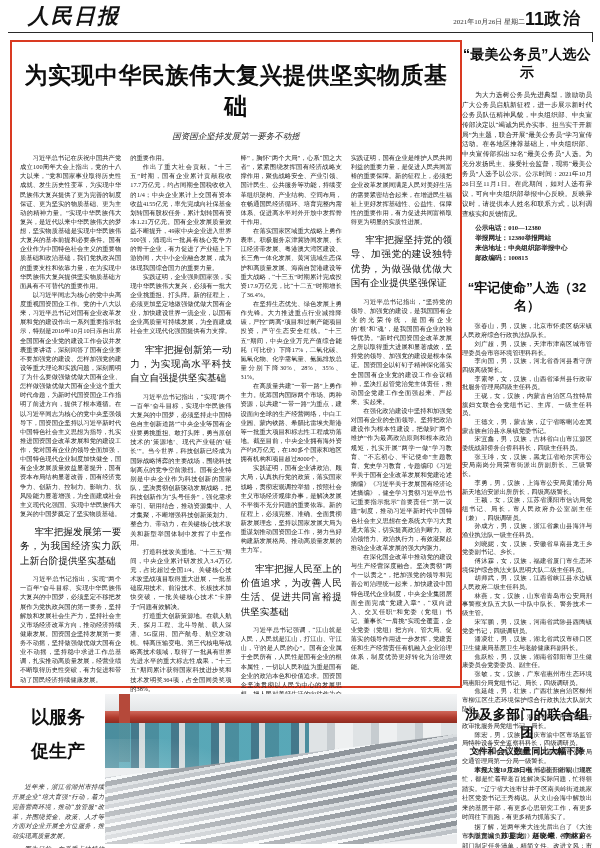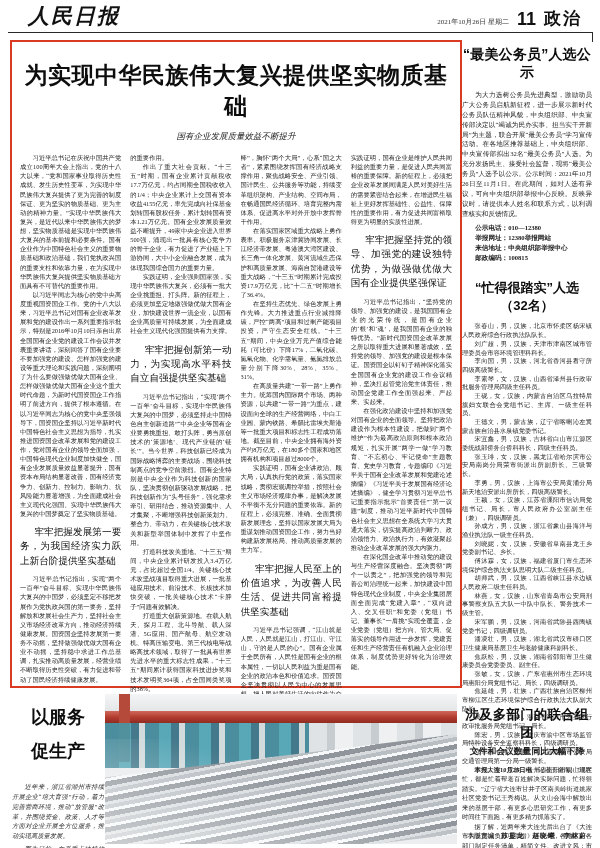--- a/index.html
+++ b/index.html
@@ -5,21 +5,21 @@
   html,body{margin:0;padding:0;}
   body{
     width:600px;height:848px;position:relative;background:#ffffff;
     font-family:"Liberation Serif","DejaVu Serif",serif;color:#1c1c1c;
     overflow:hidden;
   }
   
   .masthead{position:absolute;left:8px;top:4px;width:584px;height:28px;border-bottom:1.6px solid #2a2a2a;}
   .logo{position:absolute;left:20px;bottom:2px;font-size:21px;font-weight:bold;font-style:italic;
         letter-spacing:2px;font-family:"DejaVu Serif",serif;color:#111;}
-  .mast-right{position:absolute;right:10px;bottom:2px;display:flex;align-items:flex-end;gap:8px;}
+  .mast-right{position:absolute;right:10px;bottom:2px;display:flex;align-items:flex-end;gap:0;}
   .mast-date{font-size:7px;color:#333;padding-bottom:3px;}
   .mast-page{font-size:18px;font-weight:bold;font-family:"Liberation Sans",sans-serif;color:#111;}
   .mast-section{font-size:17px;font-weight:bold;color:#111;letter-spacing:2px;}
   .corner-mark{position:absolute;right:-1px;bottom:-10px;width:0;height:10px;border-right:1.6px solid #2a2a2a;}
   
   .lead-box{position:absolute;left:10px;top:40px;width:452px;height:648px;
             border:2px solid #d93a22;background:#fff;padding:4px 8px;box-sizing:border-box;}
   .lead-title{margin:14px 0 0;text-align:center;font-family:"Liberation Sans","DejaVu Sans",sans-serif;
               font-size:23px;font-weight:bold;letter-spacing:0.5px;color:#0d0d0d;}
   .lead-byline{text-align:center;font-size:8.5px;font-style:oblique;color:#222;margin:9px 0 10px;}
@@ -81,21 +81,21 @@
   <div class="mast-right">
     <span class="mast-date">2021年10月26日  星期二</span>
     <span class="mast-page">11</span>
     <span class="mast-section">政治</span>
   </div>
   <div class="corner-mark"></div>
 </div>
 
 <div class="lead-box">
   <h1 class="lead-title">为实现中华民族伟大复兴提供坚实物质基础</h1>
-  <div class="lead-byline">国有企业发展质量效益不断提升</div>
+  <div class="lead-byline">国资国企坚持发展第一要务不动摇</div>
   <div class="lead-cols" id="lead-columns">
       <div class="article-col">
         <p>习近平总书记在庆祝中国共产党成立100周年大会上指出，党的十八大以来，“党和国家事业取得历史性成就、发生历史性变革，为实现中华民族伟大复兴提供了更为完善的制度保证、更为坚实的物质基础、更为主动的精神力量。”实现中华民族伟大复兴，是近代以来中华民族伟大的梦想，坚实物质基础是实现中华民族伟大复兴的基本前提和必要条件。国有企业作为中国特色社会主义的重要物质基础和政治基础，我们党执政兴国的重要支柱和依靠力量，在为实现中华民族伟大复兴提供坚实物质基础方面具有不可替代的重要作用。</p>
         <p>以习近平同志为核心的党中央高度重视国资国企工作。党的十八大以来，习近平总书记对国有企业改革发展和党的建设作出一系列重要指示批示，特别是2016年10月10日亲自出席全国国有企业党的建设工作会议并发表重要讲话，深刻回答了国有企业要不要加强党的建设、怎样加强党的建设等重大理论和实践问题，深刻阐明了为什么要做强做优做大国有企业、怎样做强做优做大国有企业这个重大时代命题，为新时代国资国企工作指明了前进方向，提供了根本遵循。在以习近平同志为核心的党中央坚强领导下，国资国企坚持以习近平新时代中国特色社会主义思想为指导，扎实推进国资国企改革发展和党的建设工作，党对国有企业的领导全面加强，中国特色现代企业制度加快健全，国有企业发展质量效益显著提升，国有资本布局结构显著改善，国有经济竞争力、创新力、控制力、影响力、抗风险能力显著增强，为全面建成社会主义现代化强国、实现中华民族伟大复兴的中国梦奠定了坚实物质基础。</p>
         <div class="sub-head">牢牢把握发展第一要务，为我国经济实力跃上新台阶提供坚实基础</div>
         <p>习近平总书记指出，实现“两个一百年”奋斗目标、实现中华民族伟大复兴的中国梦，必须坚定不移把发展作为党执政兴国的第一要务，坚持解放和发展社会生产力，坚持社会主义市场经济改革方向，推动经济持续健康发展。国资国企坚持发展第一要务不动摇，坚持做强做优做大国有企业不动摇，坚持稳中求进工作总基调，扎实推动高质量发展，经营业绩不断取得历史性突破，有力促进和带动了国民经济持续健康发展。</p>
       </div>
       <div class="article-col">
         <p class="cont">的重要作用。</p>
         <p>作出了重大社会贡献。“十三五”时期，国有企业累计贡献税收17.7万亿元，约占同期全国税收收入的1/4；中央企业累计上交国有资本收益4155亿元，率先完成向社保基金划转国有股权任务，累计划转国有资本1.21万亿元。国有企业发展质量效益不断提升，49家中央企业进入世界500强，涌现出一批具有核心竞争力的骨干企业，有力促进了产业链上下游协同，大中小企业融合发展，成为体现我国综合国力的重要力量。</p>
@@ -126,21 +126,21 @@
 
 <div class="side">
   <div class="side-title">“最美公务员”人选公示</div>
   <p class="side-body">为大力选树公务员先进典型，激励动员广大公务员启航新征程，进一步展示新时代公务员队伍精神风貌，中央组织部、中央宣传部决定以“竭诚为民办实事、担当实干开新局”为主题，联合开展“最美公务员”学习宣传活动。在各地区推荐基础上，中央组织部、中央宣传部拟出32名“最美公务员”人选。为充分发扬民主、接受社会监督，现将“最美公务员”人选予以公示。公示时间：2021年10月26日至11月1日。在此期间，如对人选有异议，可向中央组织部举报中心反映。反映异议时，请提供本人姓名和联系方式，以利调查核实和反馈情况。</p>
   <div class="contact-lines" id="contact-lines">
       <p>公示电话：010—12380</p>
       <p>举报网址：12380举报网站</p>
       <p>来信地址：中央组织部举报中心</p>
       <p>邮政编码：100815</p>
     </div>
-  <div class="roster-title">“忙得很踏实”人选（32名）</div>
+  <div class="roster-title">“牢记使命”人选（32名）</div>
   <div class="roster-list" id="roster-list">
       <p>张春山，男，汉族，北京市怀柔区杨宋镇人民政府综合行政执法队队长。</p>
       <p>刘广超，男，汉族，天津市津南区城市管理委员会市容环境管理科科长。</p>
       <p>李向国，男，汉族，河北省香河县看守所四级高级警长。</p>
       <p>李素琴，女，汉族，山西省泽州县行政审批服务管理局四级主任科员。</p>
       <p>王砚，女，汉族，内蒙古自治区乌拉特后旗妇女联合会党组书记、主席、一级主任科员。</p>
       <p>王德文，男，蒙古族，辽宁省喀喇沁左翼蒙古族自治县水泉镇党委书记。</p>
       <p>宋宜鑫，男，汉族，吉林省白山市江源区委统战部侨务台侨科科长，四级主任科员。</p>
       <p>张玉琲，女，汉族，黑龙江省哈尔滨市公安局南岗分局荣市街派出所副所长、三级警长。</p>
       <p>李勇，男，汉族，上海市公安局黄浦分局新天地治安派出所所长，四级高级警长。</p>

